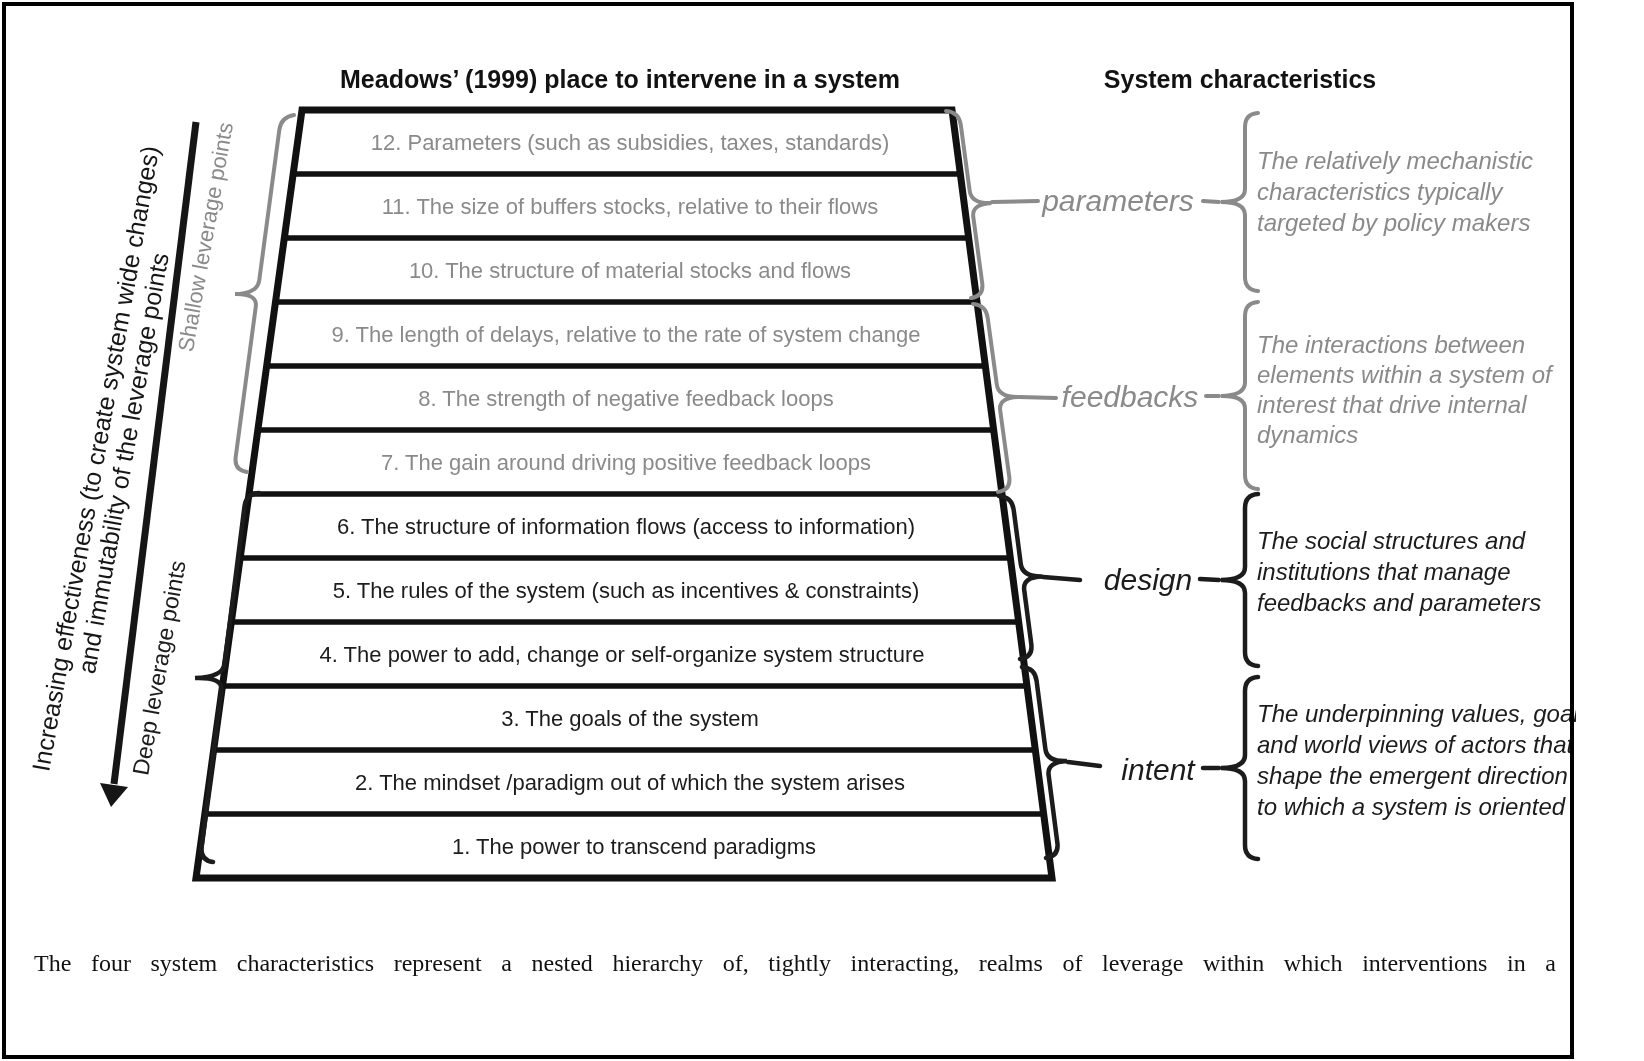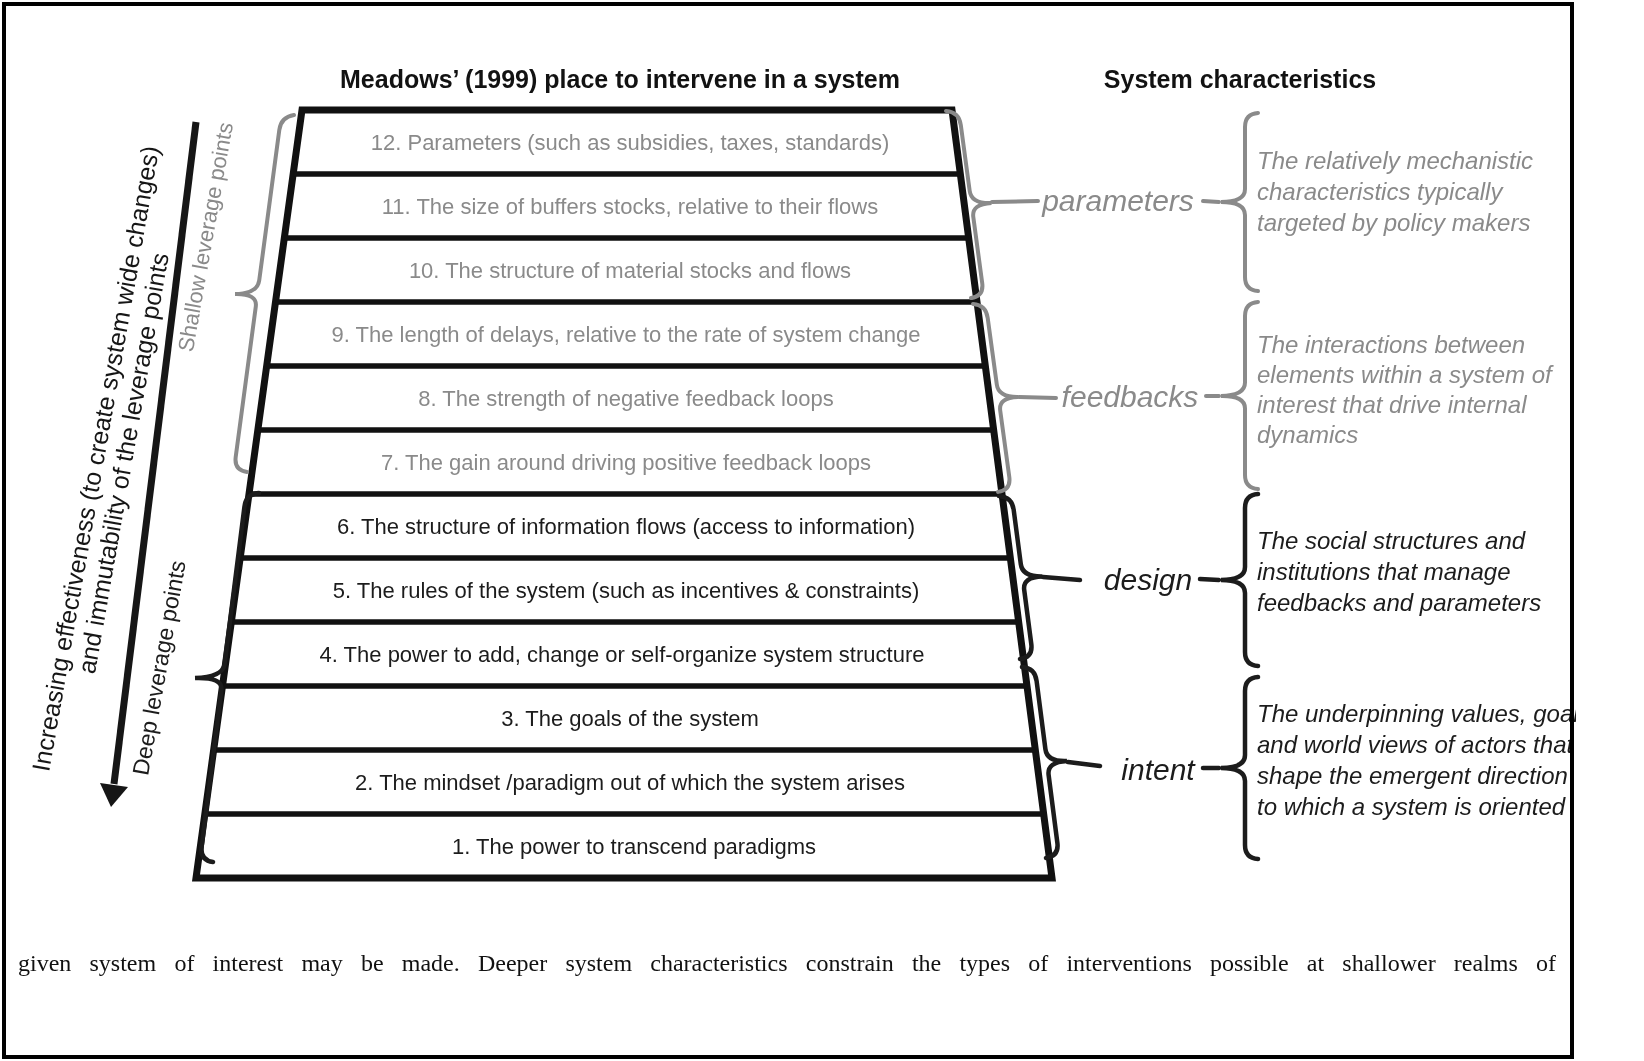--- a/index.html
+++ b/index.html
@@ -125,17 +125,17 @@
     </g>
     <g>
       <text class="desc-black" x="1257" y="722">The underpinning values, goals,</text>
       <text class="desc-black" x="1257" y="753">and world views of actors that</text>
       <text class="desc-black" x="1257" y="784">shape the emergent direction</text>
       <text class="desc-black" x="1257" y="815">to which a system is oriented</text>
     </g>
   </svg>
 
   <div class="caption">
-    <div class="cap-just">given system of interest may be made. Deeper system characteristics constrain the types of interventions possible at shallower realms of</div>
+    <div class="cap-just cap-line1">The four system characteristics represent a nested hierarchy of, tightly interacting, realms of leverage within which interventions in a</div>
   </div>
 
   <div class="frame"></div>
 </div>
 
 </body></html>

